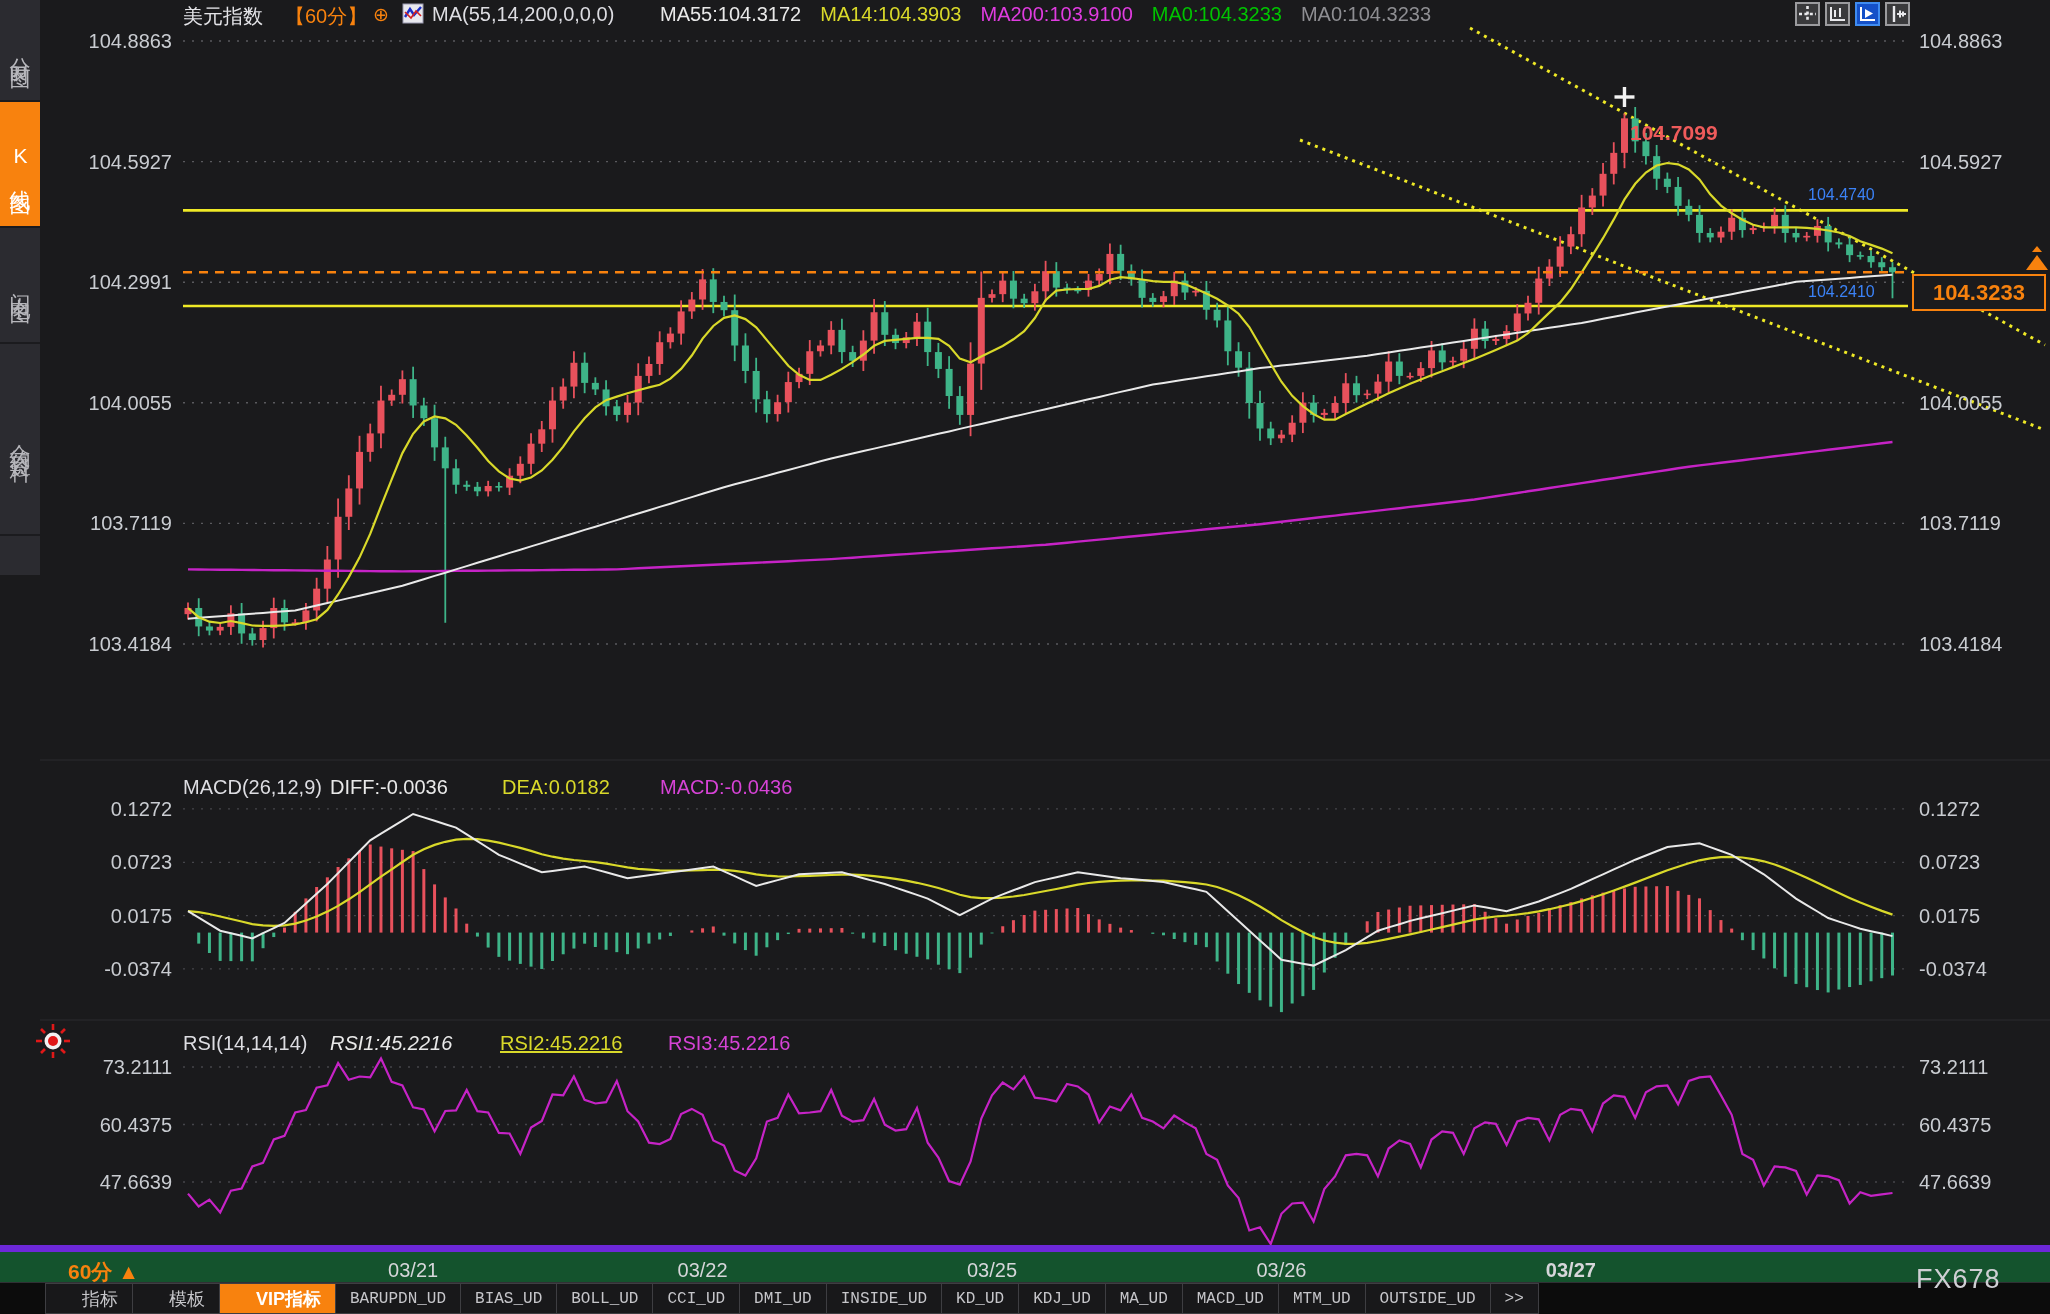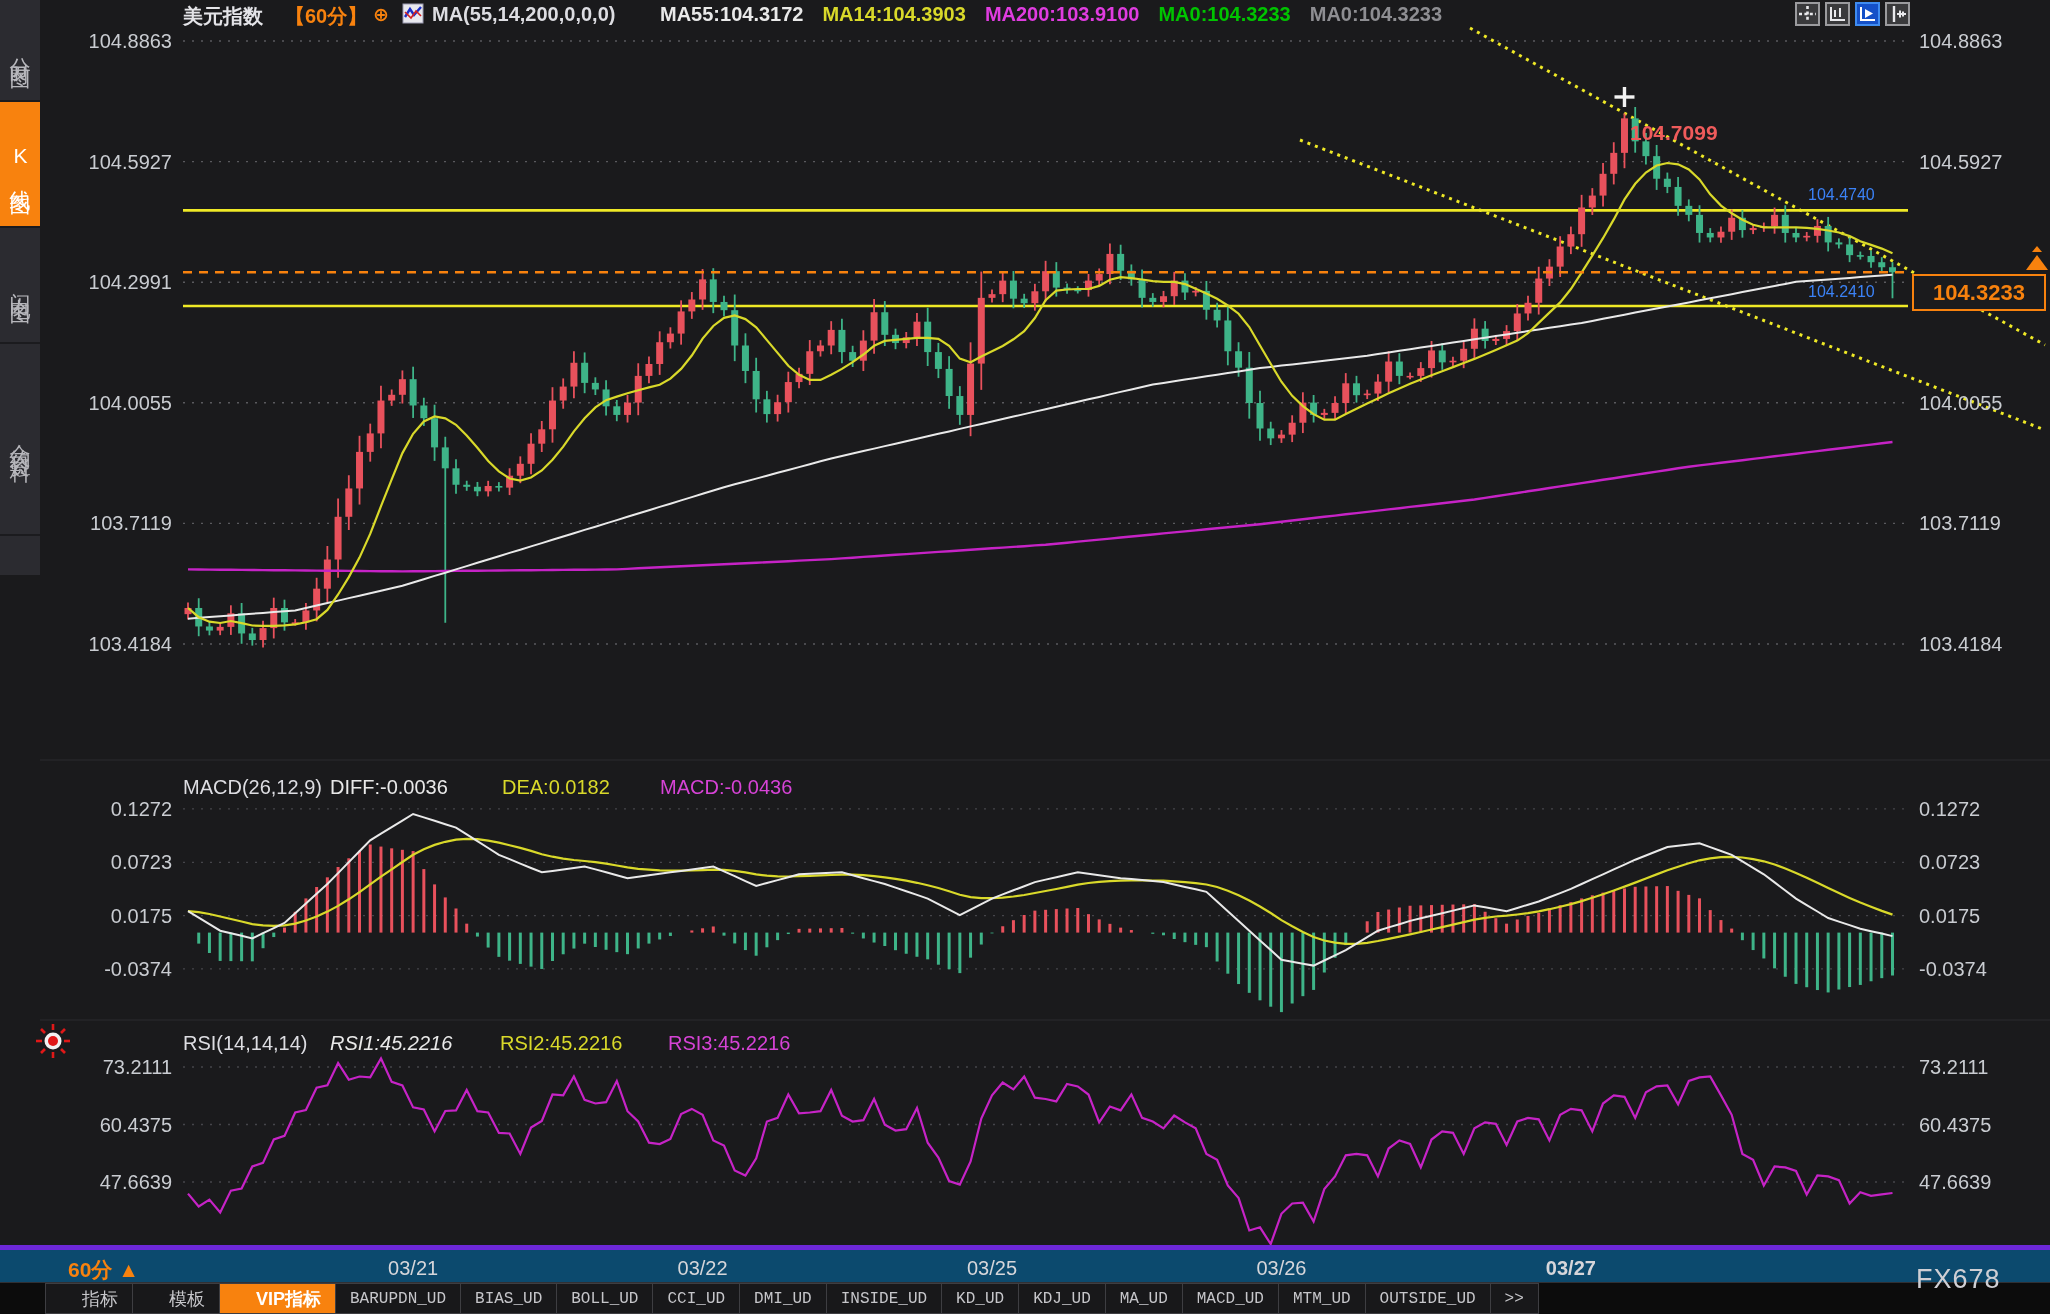--- a/index.html
+++ b/index.html
@@ -9,33 +9,33 @@
   .lbl{position:absolute;white-space:nowrap;font-size:20px;line-height:22px;color:#c9ccd1;}
   .axis-l{width:96px;text-align:right;left:76px;}
   .axis-r{left:1919px;text-align:left;}
   
   #sidebar{position:absolute;left:0;top:0;width:40px;height:575px;background:#2b2b30;}
   .side-item{width:40px;display:flex;align-items:center;justify-content:center;
      writing-mode:vertical-rl;text-orientation:upright;letter-spacing:6px;
      font-size:21px;color:#b7b7bc;border-bottom:2px solid #1b1b1e;cursor:pointer;}
   .side-item.active{background:#f8820e;color:#fff;}
   
-  #hdr{position:absolute;left:0;top:0;width:2050px;height:27px;font-size:20px;font-weight:bold;}
+  #hdr{position:absolute;left:0;top:0;width:2050px;height:27px;font-size:20px;}
   #hdr span{vertical-align:top;}
   .hbtn{position:absolute;top:2px;width:25px;height:24px;background:#3a3a3c;border:2px solid #9b9b9e;
         box-sizing:border-box;cursor:pointer;}
   .hbtn.active{background:#1450c8;border-color:#3f8cf0;}
   
   .ylw{color:#3b82f6;font-weight:normal;font-size:16px;}
   #last-box{position:absolute;left:1912px;top:274px;width:134px;height:37px;background:#1b1b1d;
      border:2px solid #f8820e;box-sizing:border-box;color:#f8820e;font-size:22px;font-weight:bold;
      display:flex;align-items:center;justify-content:center;z-index:6;}
   
-  #xstrip{position:absolute;left:0;top:1245px;width:2050px;height:38px;background:#0c4a6e;
-     border-top:5px solid #6d28d9;border-bottom:1px solid #303034;box-sizing:border-box;padding-left:24px;}
+  #xstrip{position:absolute;left:0;top:1245px;width:2050px;height:38px;background:#14532d;
+     border-top:7px solid #6d28d9;border-bottom:1px solid #303034;box-sizing:border-box;padding-left:24px;}
   .date-lbl{position:absolute;top:7px;transform:translateX(-50%);font-size:20px;color:#d6d6da;}
   #period-badge{position:absolute;left:68px;top:6px;color:#f8820e;font-size:21px;font-weight:bold;cursor:pointer;}
   
   #toolbar{position:absolute;left:0;top:1283px;width:2050px;height:31px;background:#0c0c0c;
      display:flex;align-items:stretch;}
   .tb-tab{display:flex;align-items:center;justify-content:center;padding:0 14px;
      background:#18181a;border:1px solid #3e3e42;border-left:none;color:#c6c6ca;
      font-family:"Liberation Mono","DejaVu Sans Mono",monospace;font-size:16px;cursor:pointer;white-space:nowrap;}
   .tb-tab.cn{font-family:"Liberation Sans","DejaVu Sans",sans-serif;font-size:18px;padding-left:36px;}
   .tb-tab.active{background:#f8820e;color:#fff;font-weight:bold;}
@@ -652,21 +652,21 @@
   <div class="lbl" style="left:1630px;top:122px;color:#ef5b5b;font-weight:bold;font-size:21px;">104.7099</div>
   <div id="last-box">104.3233</div>
 
   <div class="lbl" style="left:183px;top:776px;color:#dddde2;">MACD(26,12,9)</div>
   <div class="lbl" style="left:330px;top:776px;color:#e9e9e9;">DIFF:-0.0036</div>
   <div class="lbl" style="left:502px;top:776px;color:#d9d92a;">DEA:0.0182</div>
   <div class="lbl" style="left:660px;top:776px;color:#d643d6;">MACD:-0.0436</div>
 
   <div class="lbl" style="left:183px;top:1032px;color:#dddde2;">RSI(14,14,14)</div>
   <div class="lbl" style="left:330px;top:1032px;color:#e9e9e9;font-style:italic;">RSI1:45.2216</div>
-  <div class="lbl" style="left:500px;top:1032px;color:#d9d92a;">RSI2:45.2216</div>
+  <div class="lbl" style="left:500px;top:1032px;color:#d9d92a;text-decoration:underline;">RSI2:45.2216</div>
   <div class="lbl" style="left:668px;top:1032px;color:#d643d6;">RSI3:45.2216</div>
 
   <svg class="abs" style="left:34px;top:1022px;" width="38" height="38">
     <g stroke="#e01818" stroke-width="2.6">
       <line x1="19" y1="2" x2="19" y2="8"></line>
         <line x1="19" y1="30" x2="19" y2="36"></line>
       <line x1="2" y1="19" x2="8" y2="19"></line>
         <line x1="30" y1="19" x2="36" y2="19"></line>
       <line x1="7" y1="7" x2="11" y2="11"></line>
         <line x1="27" y1="27" x2="31" y2="31"></line>

